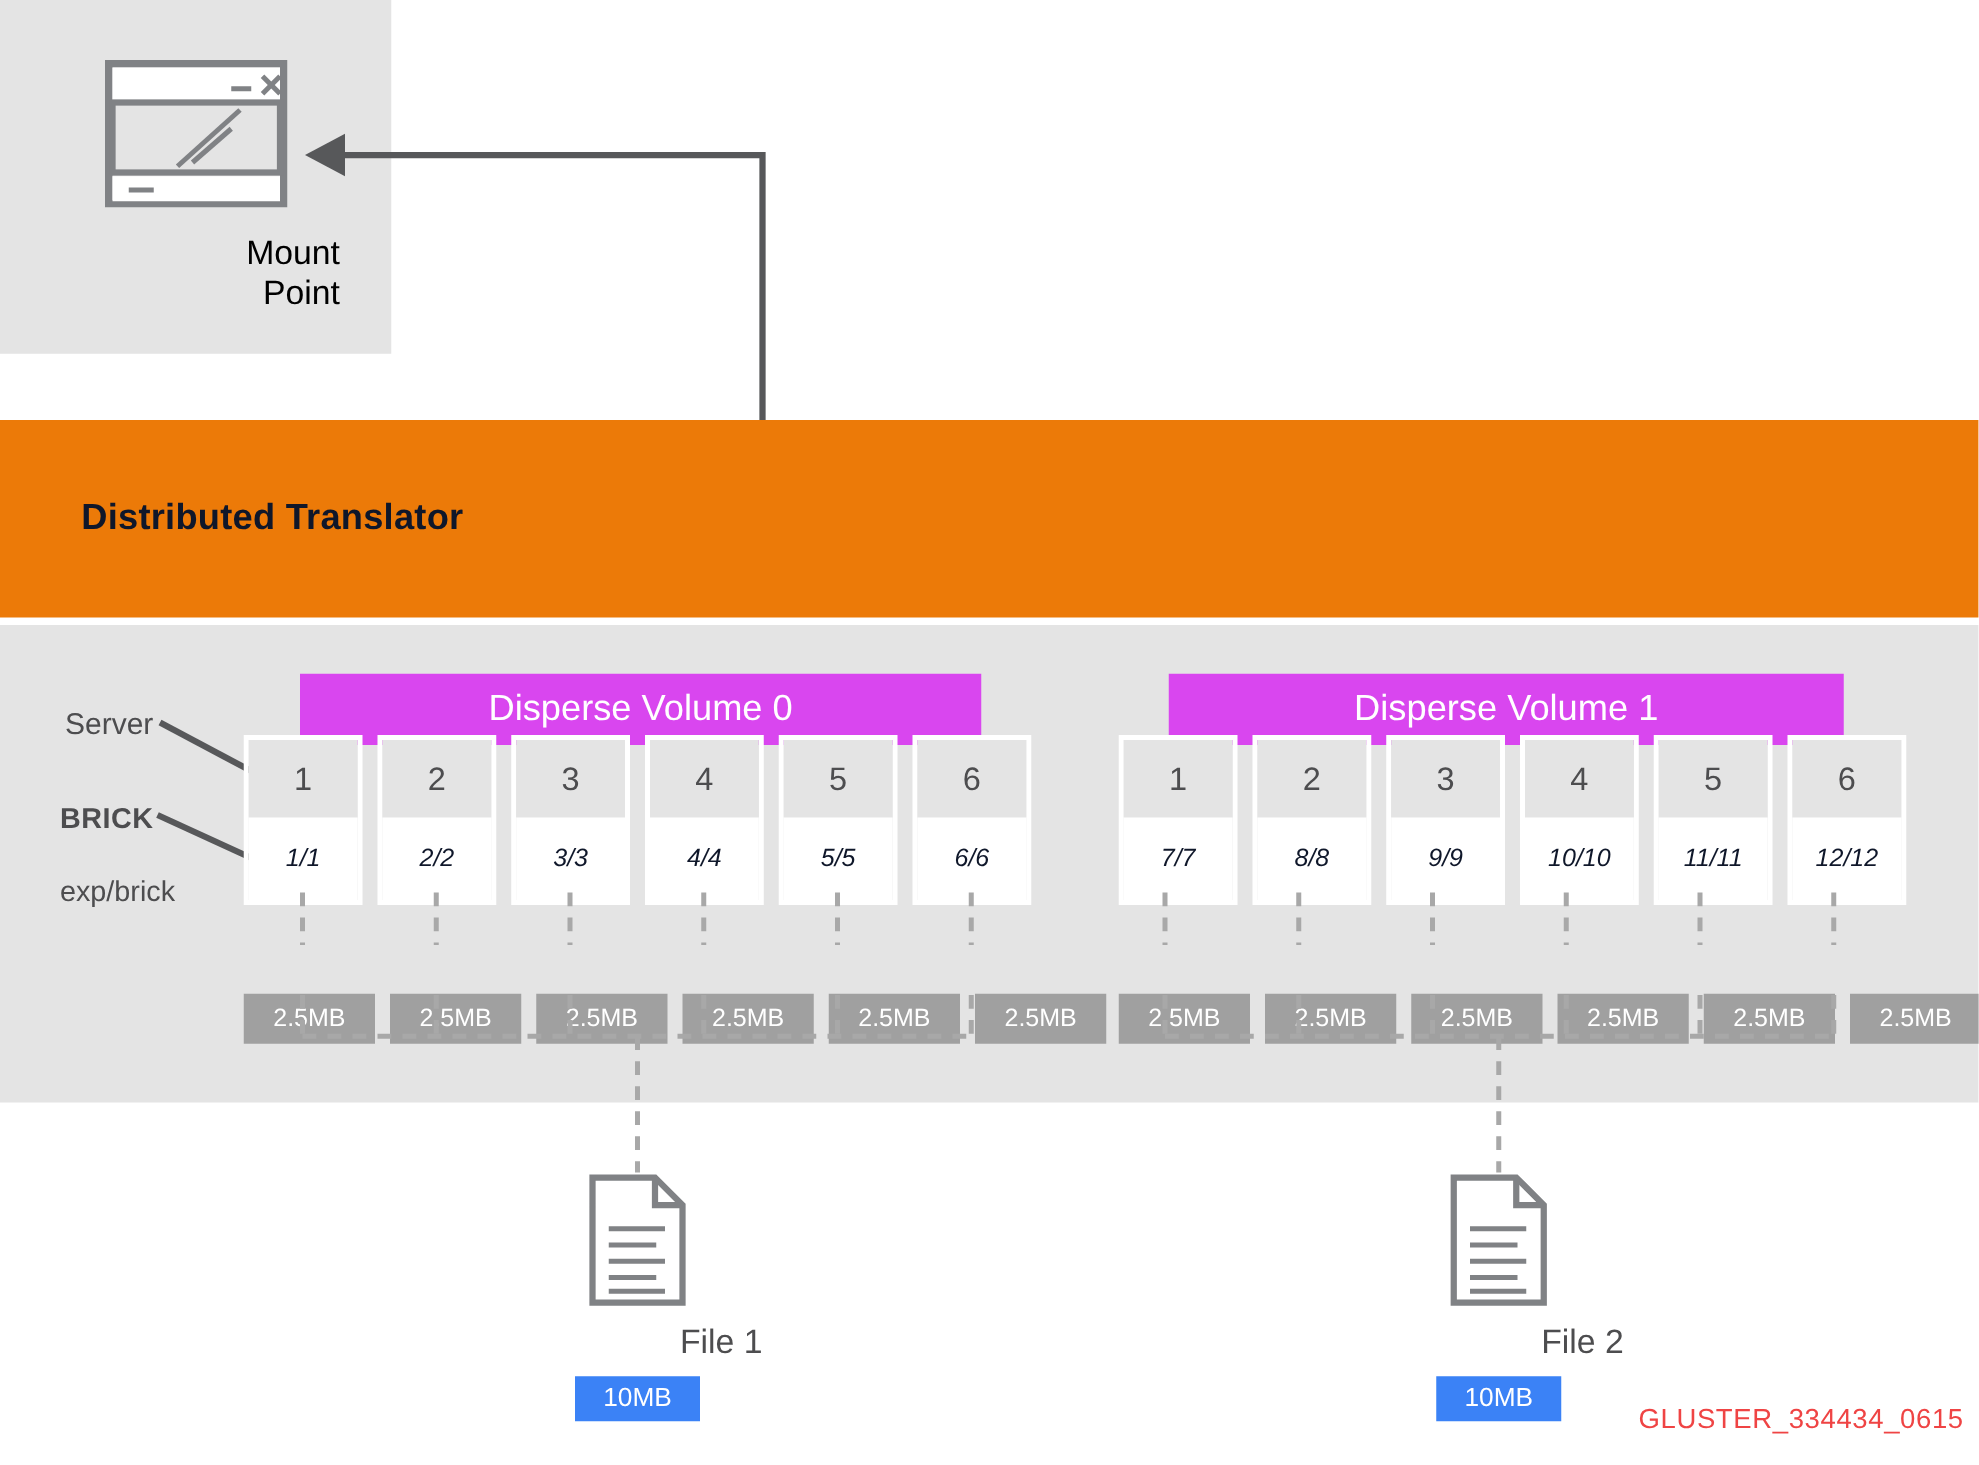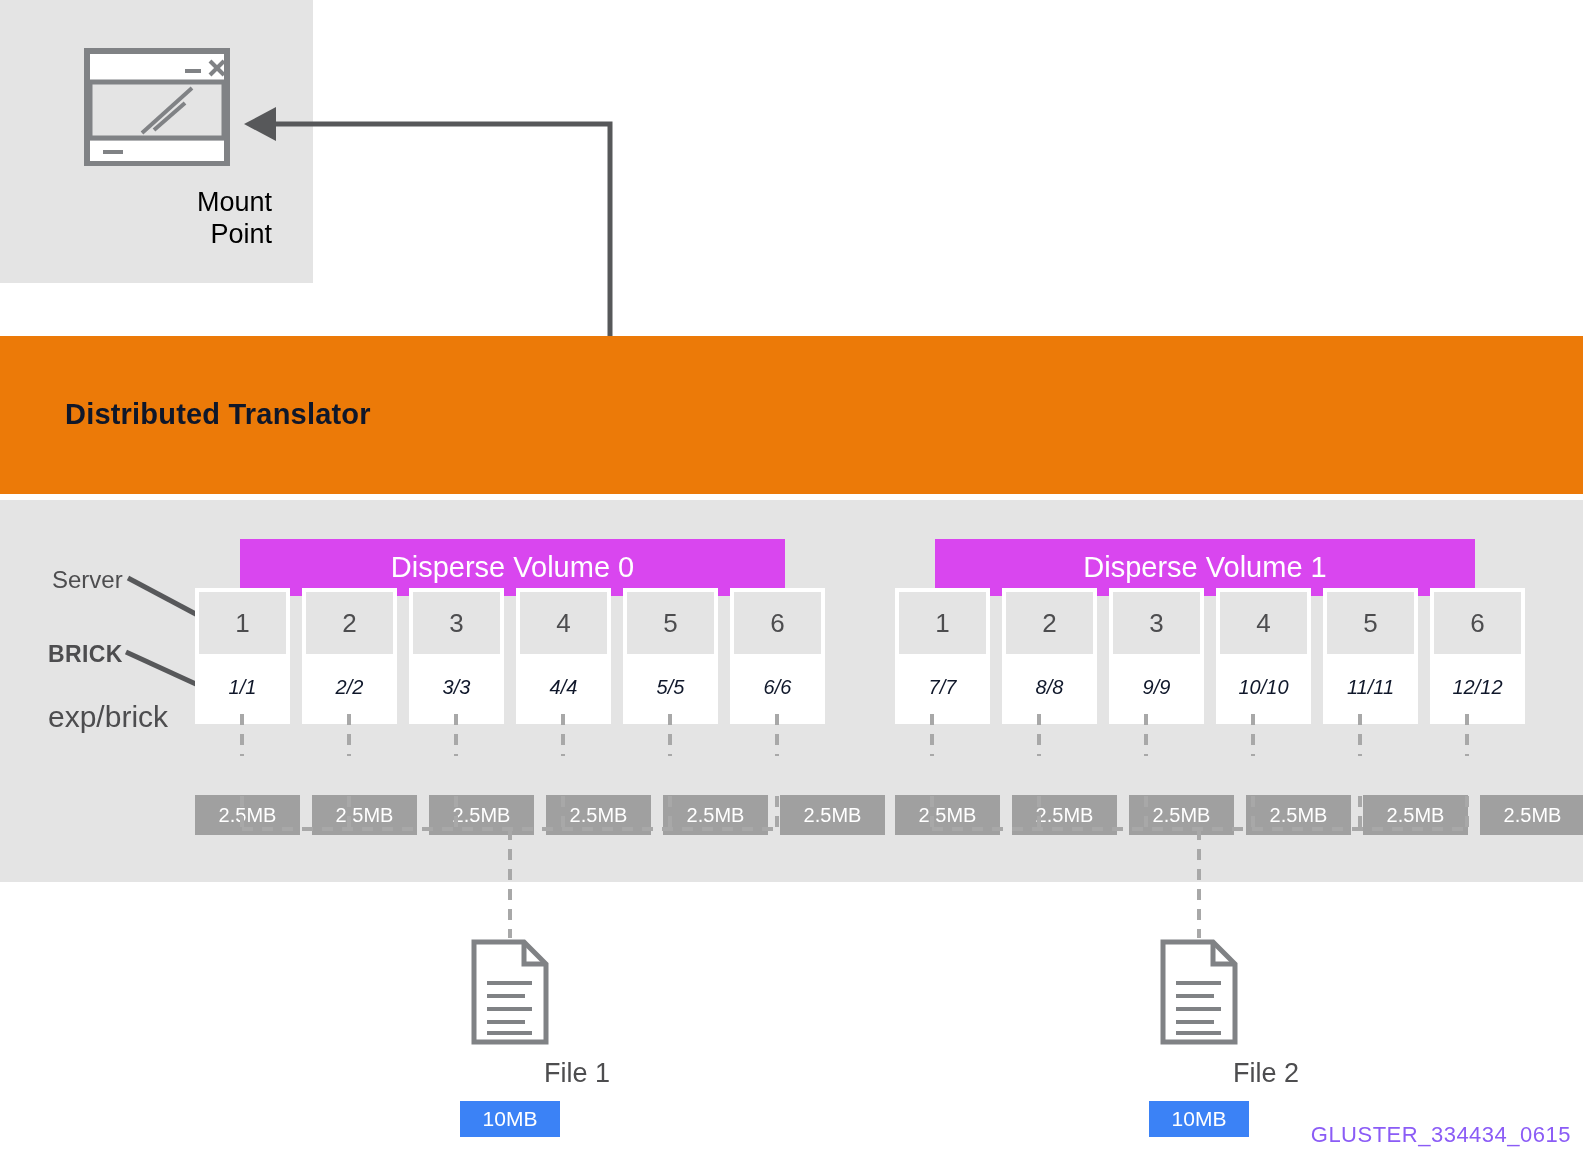--- a/index.html
+++ b/index.html
@@ -97,21 +97,21 @@
   .note-brick {
     left: 48px;
     top: 641px;
     font-size: 23px;
     font-weight: bold;
     letter-spacing: 0.4px;
   }
   .note-expbrick {
     left: 48px;
     top: 700px;
-    font-size: 30px;
+    font-size: 23px;
     text-align: center;
   }
   .leader-svg {
     position: absolute;
     left: 0;
     top: 500px;
     width: 1583px;
     height: 382px;
     pointer-events: none;
   }
@@ -219,21 +219,21 @@
     display: flex;
     align-items: center;
     justify-content: center;
   }
 
   .watermark {
     position: absolute;
     right: 12px;
     top: 1122px;
     font-size: 22px;
-    color: #8b5cf6;
+    color: #ef4444;
     letter-spacing: 0.5px;
   }
 </style>
 </head>
 <body>
 
 <div id="stage">
 
   <div class="mount-panel">
     <svg class="win-icon" viewBox="0 0 146 118">

